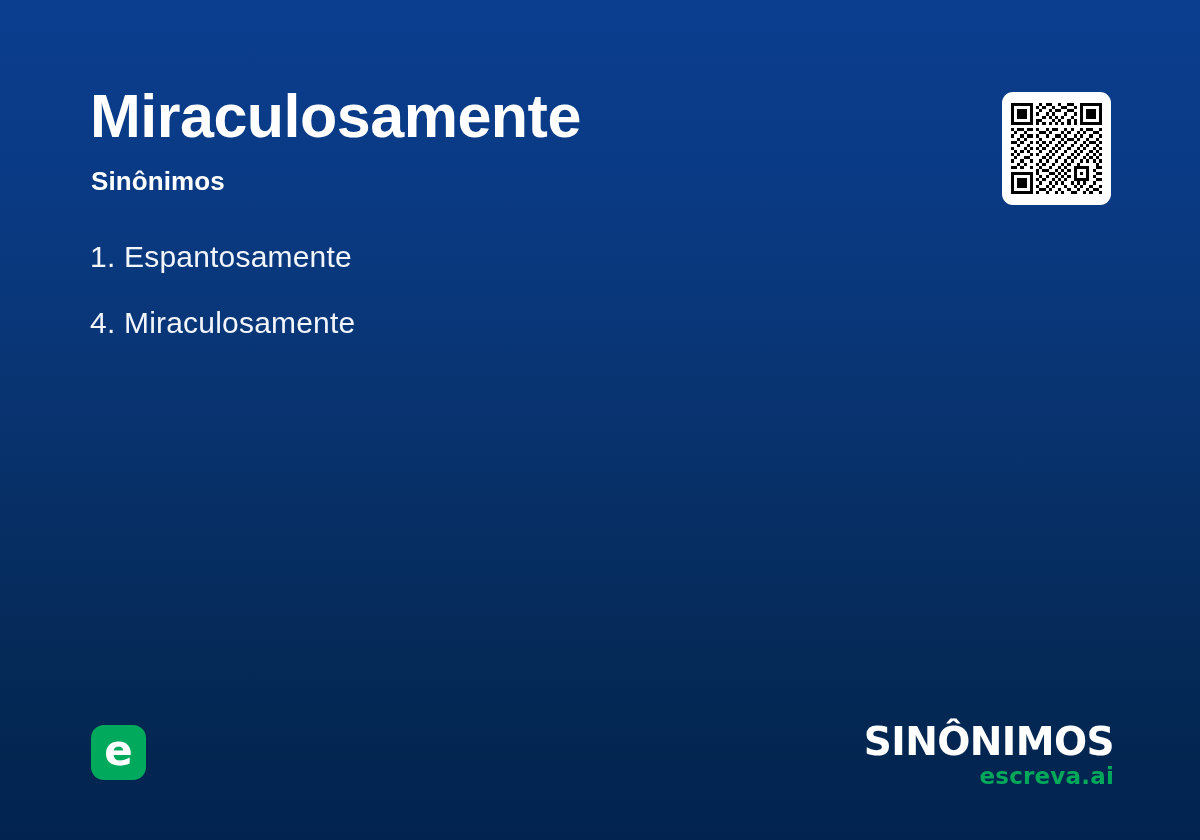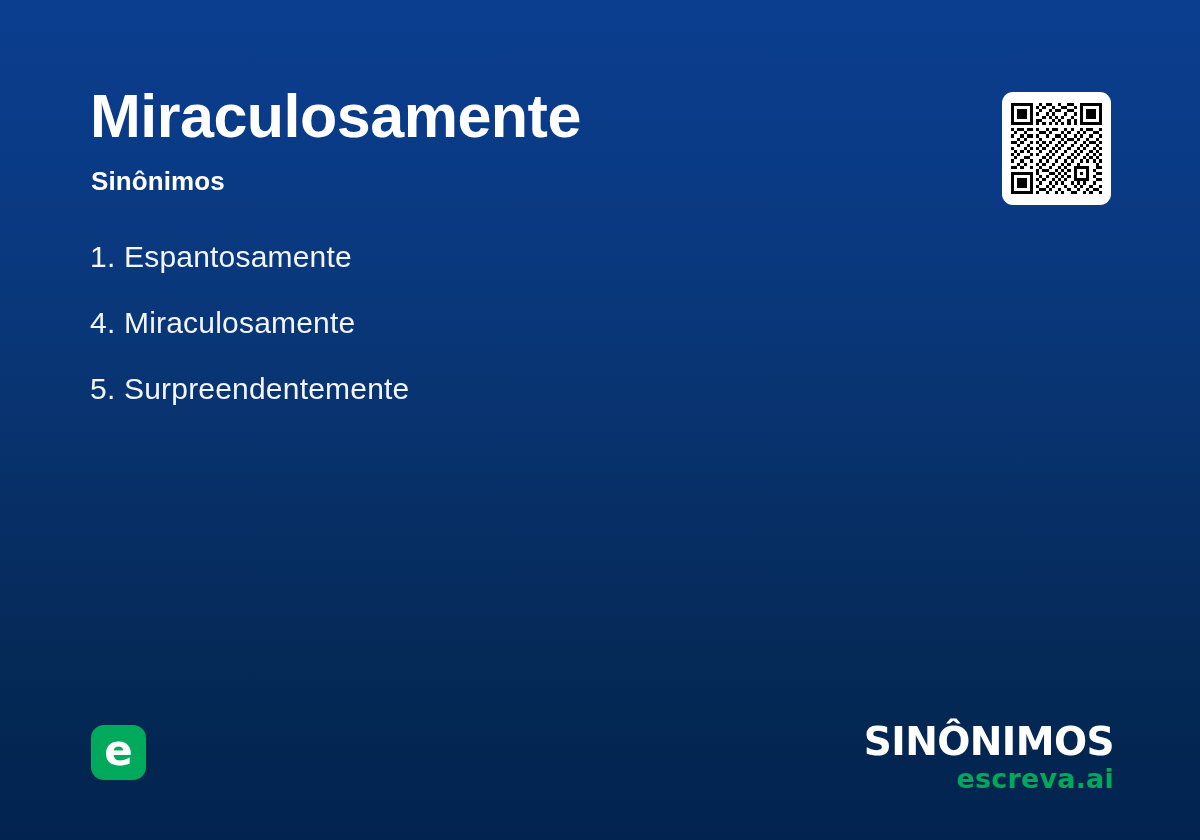--- a/index.html
+++ b/index.html
@@ -166,21 +166,21 @@
     color: #ffffff;
     font-size: 39px;
     font-weight: 800;
     letter-spacing: -0.6px;
     line-height: 1;
     font-family: "DejaVu Sans", sans-serif;
   }
   .brand-sub {
     display: block;
     color: #00a85a;
-    font-size: 27px;
+    font-size: 23px;
     font-weight: 800;
     letter-spacing: 0.2px;
     line-height: 1;
     margin-top: 4px;
     font-family: "DejaVu Sans", sans-serif;
   }
 </style>
 </head>
 <body>
 
@@ -500,24 +500,20 @@
 
     <ol class="syn-list">
       <li class="syn-item">
         <span class="syn-index">1.</span>
         <span class="syn-word">Espantosamente</span>
       </li>
       <li class="syn-item">
         <span class="syn-index">4.</span>
         <span class="syn-word">Miraculosamente</span>
       </li>
-      <li class="syn-item">
-        <span class="syn-index">5.</span>
-        <span class="syn-word">Surpreendentemente</span>
-      </li>
     </ol>
 
     <div class="e-badge">
       <span class="glyph">e</span>
     </div>
 
     <div class="brand">
       <span class="brand-main">SINÔNIMOS</span>
       <span class="brand-sub">escreva.ai</span>
     </div>

